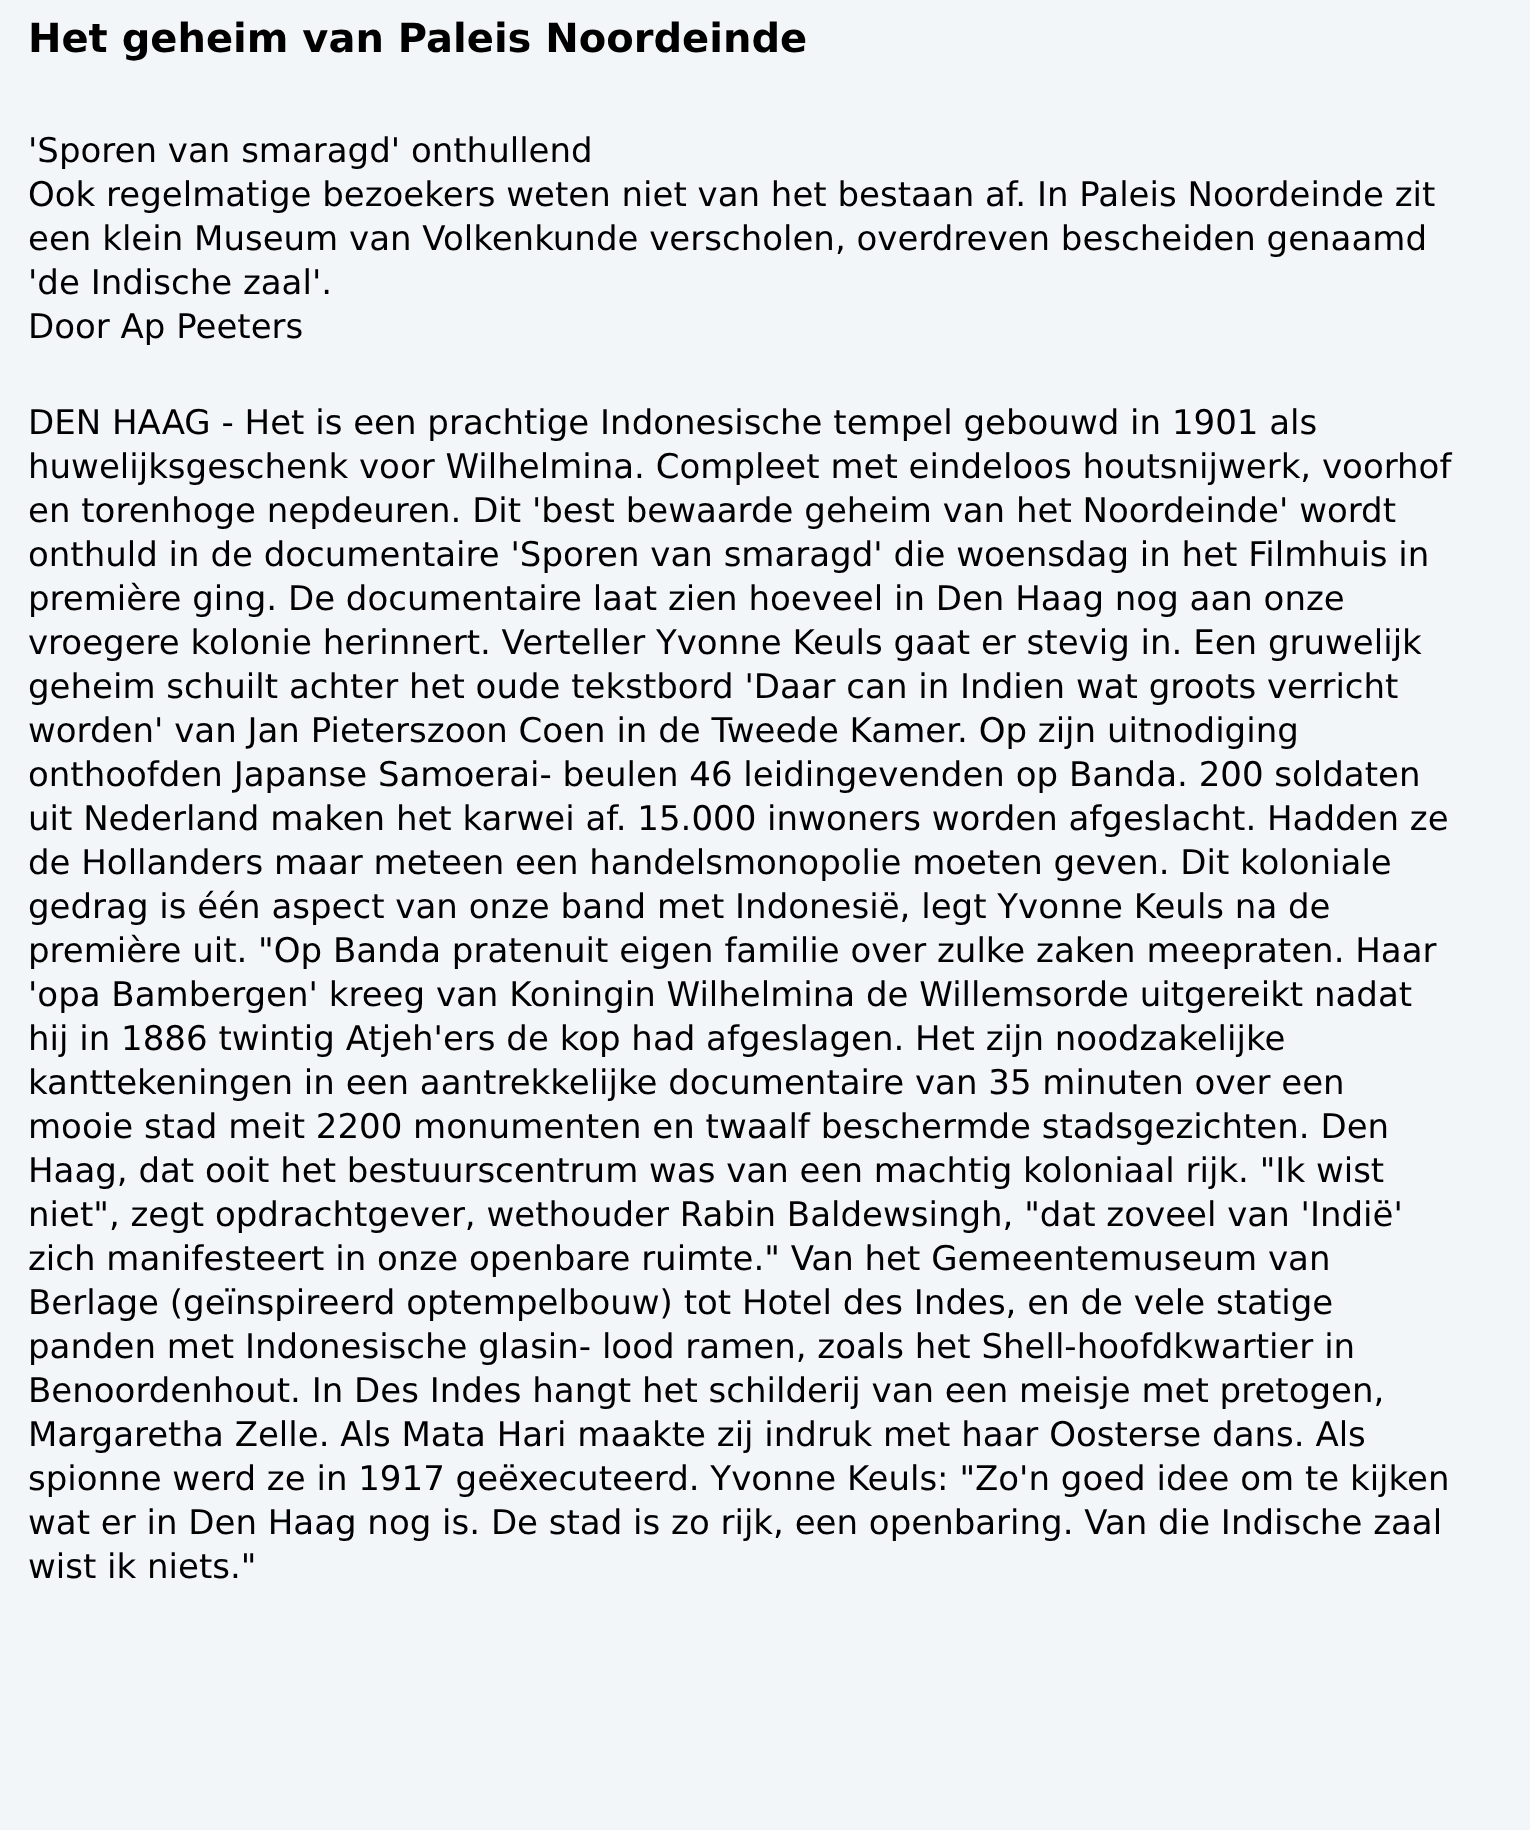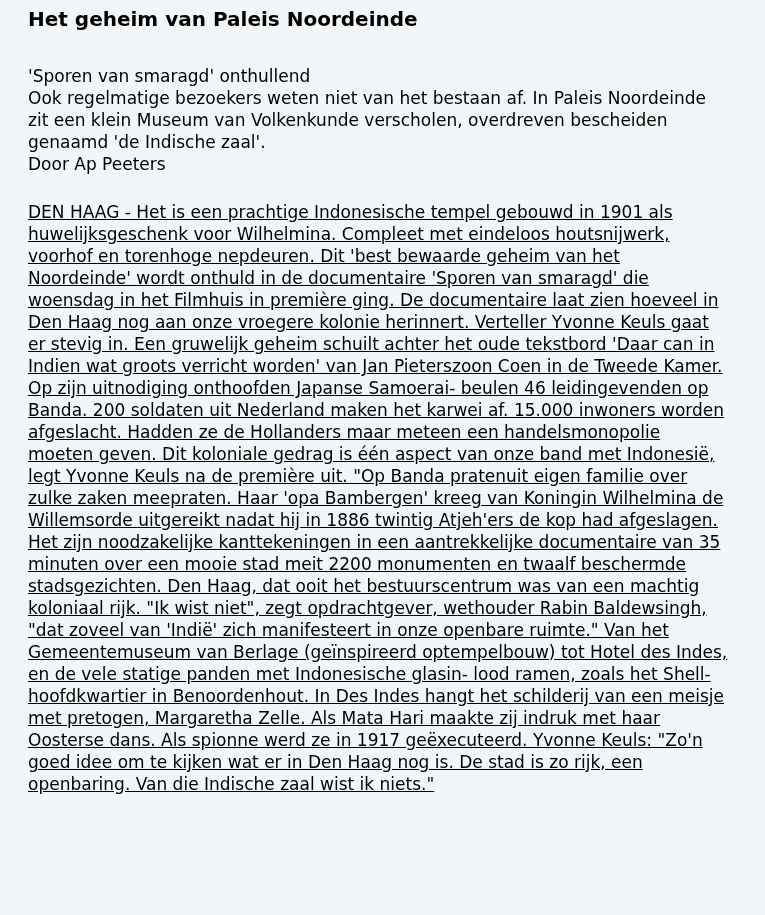--- a/index.html
+++ b/index.html
@@ -6,21 +6,21 @@
       margin: 0;
       padding: 0;
       background: #f3f6f8;
       color: #000000;
       font-family: "DejaVu Sans", "Liberation Sans", sans-serif;
     }
     .page {
       width: 748px;
       height: 915px;
       box-sizing: border-box;
-      padding: 7px 20px 0 28px;
+      padding: 7px 20px 0 14px;
       overflow: hidden;
     }
     .article-title {
       font-size: 20px;
       font-weight: bold;
       line-height: 24px;
       margin: 0;
     }
     .article-source {
       font-size: 19px;
@@ -34,21 +34,20 @@
       line-height: 22px;
     }
     .intro > div {
       margin: 0;
     }
     .body-text {
       margin: 26px 0 12px 0;
       font-size: 17px;
       line-height: 22px;
       text-align: left;
-      text-decoration: underline;
     }
   </style>
 </head>
 <body>
 
 <div class="page">
   <header>
     <h1 class="article-title">Het geheim van Paleis Noordeinde</h1>
   </header>
 

